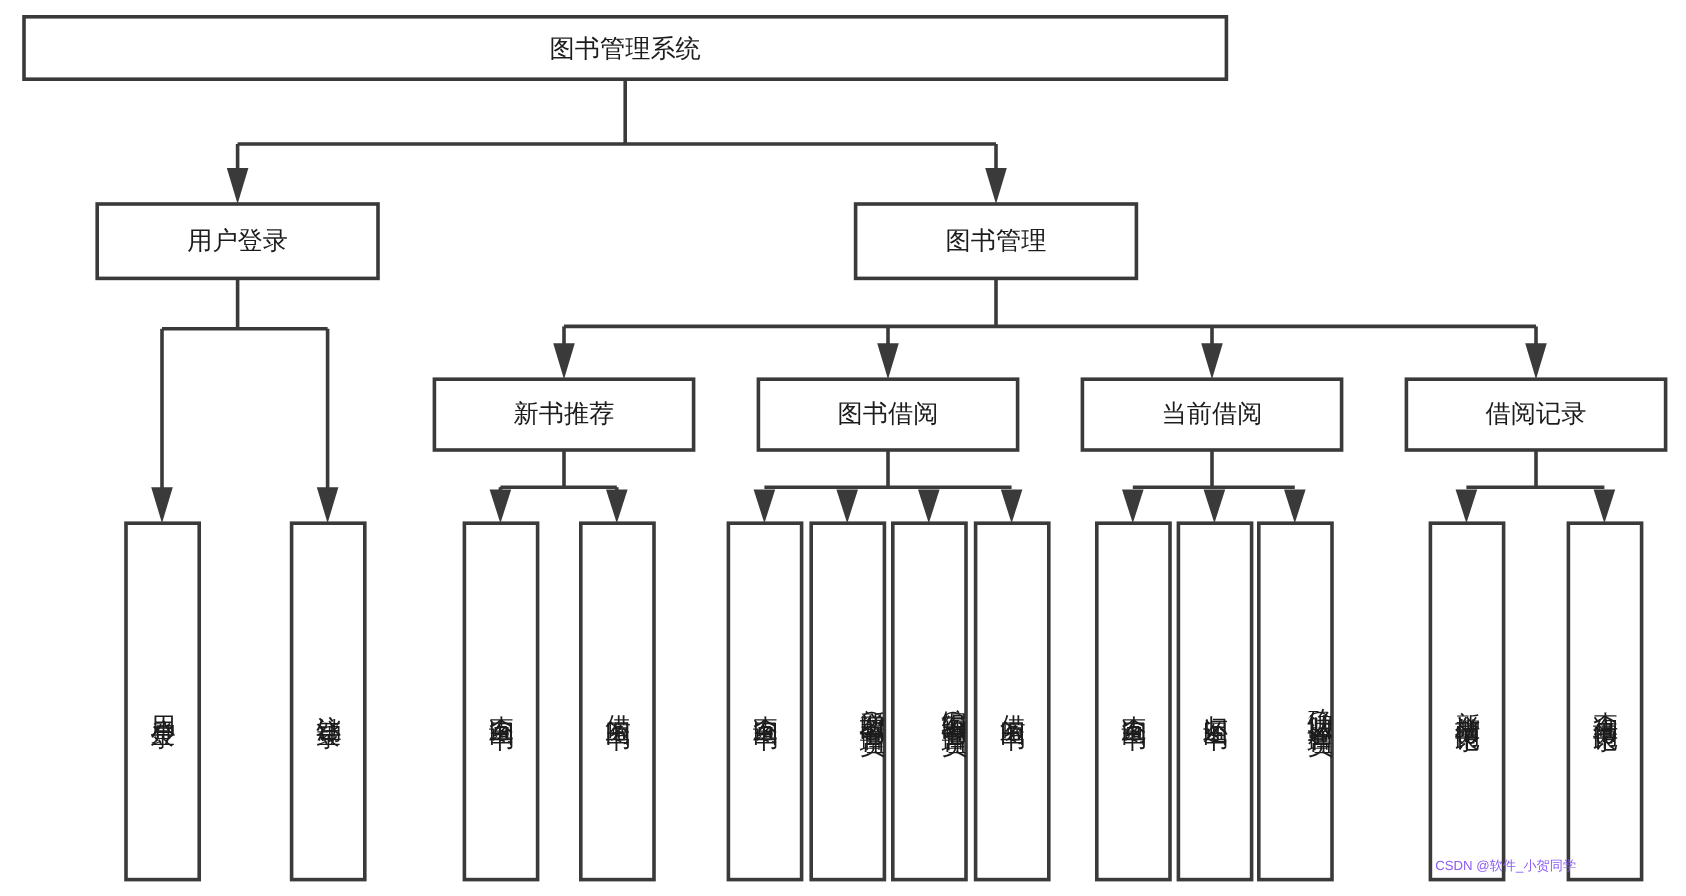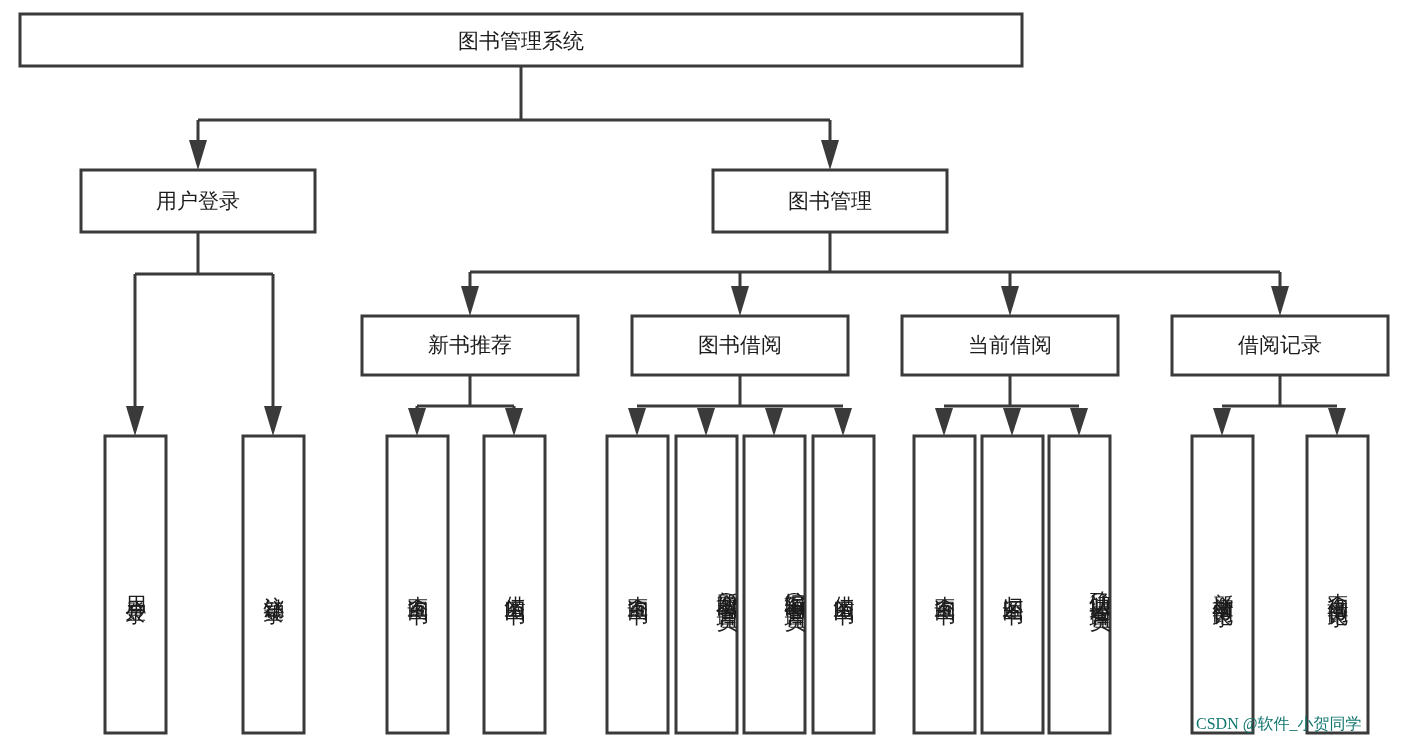--- a/index.html
+++ b/index.html
@@ -60,23 +60,23 @@
     align-items: flex-start;
     justify-content: center;
     white-space: nowrap;
     pointer-events: none;
   }
   .leaf-label.centered {
     align-items: center;
   }
   .watermark {
     position: absolute;
-    font-family: Liberation Serif, serif;
-    font-size: 16px;
-    color: #0f766e;
+    font-family: Liberation Sans, sans-serif;
+    font-size: 11px;
+    color: #8b5cf6;
     white-space: nowrap;
   }
 </style>
 </head>
 <body>
 
 <div id="diagram-root">
 
   <svg class="diagram-canvas" viewBox="0 0 1405 747">
 

